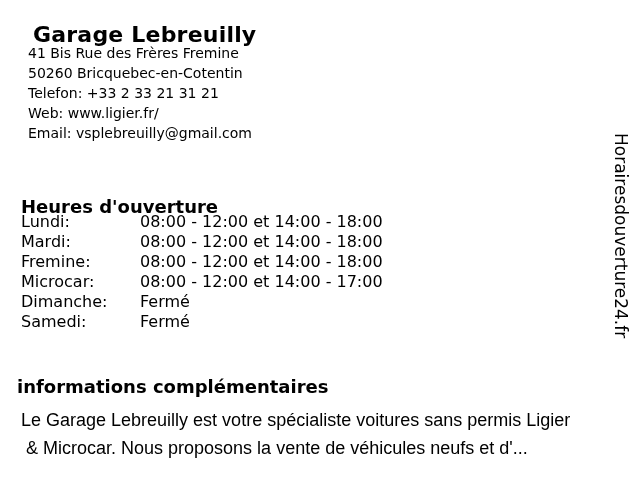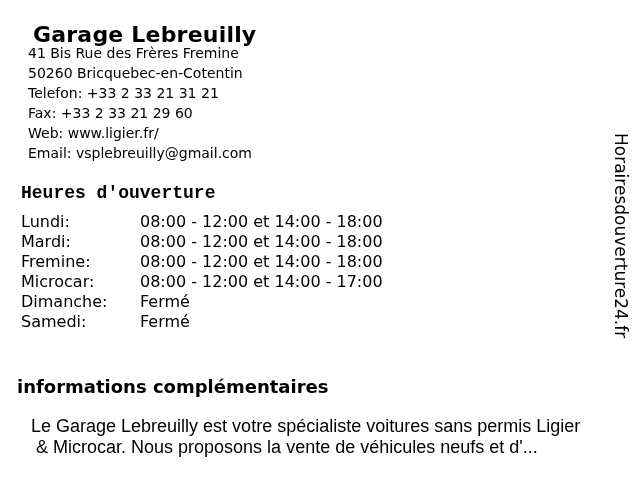--- a/index.html
+++ b/index.html
@@ -37,43 +37,43 @@
   }
   .section-heading {
     position: absolute;
     left: 21px;
     margin: 0;
     font-size: 18px;
     font-weight: bold;
     line-height: 22px;
     white-space: nowrap;
   }
-  .hours-heading { top: 182px; font-family: Liberation Mono, monospace; }
+  .hours-heading { top: 196px; }
   .info-heading  { top: 376px; left: 17px; }
   .hours-table {
     position: absolute;
     left: 21px;
     top: 212px;
     font-size: 16px;
     line-height: 20px;
     white-space: nowrap;
   }
   .hours-row .day {
     display: inline-block;
     width: 119px;
   }
   .info-text {
     position: absolute;
     left: 17px;
     top: 402px;
     width: 600px;
-    margin: 14px;
+    margin: 4px;
     font-family: "Liberation Sans", sans-serif;
     font-size: 18px;
-    line-height: 21px;
+    line-height: 28px;
     white-space: pre-wrap;
   }
   .watermark {
     position: absolute;
     left: 611px;
     top: 133px;
     writing-mode: vertical-rl;
     font-size: 17px;
     line-height: 20px;
     white-space: nowrap;
@@ -84,21 +84,20 @@
 <body>
 
 <div class="page">
 
   <h1 class="page-title">Garage Lebreuilly</h1>
 
   <div class="contact-block">
     <div class="contact-line">41 Bis Rue des Frères Fremine</div>
     <div class="contact-line">50260 Bricquebec-en-Cotentin</div>
     <div class="contact-line">Telefon: +33 2 33 21 31 21</div>
-    <div class="contact-line">Fax: +33 2 33 21 29 60</div>
     <div class="contact-line">Web: www.ligier.fr/</div>
     <div class="contact-line">Email: vsplebreuilly@gmail.com</div>
   </div>
 
   <h2 class="section-heading hours-heading">Heures d'ouverture</h2>
 
   <div class="hours-table">
     <div class="hours-row">
       <span class="day">Lundi:</span><span class="time">08:00 - 12:00 et 14:00 - 18:00</span>
     </div>

